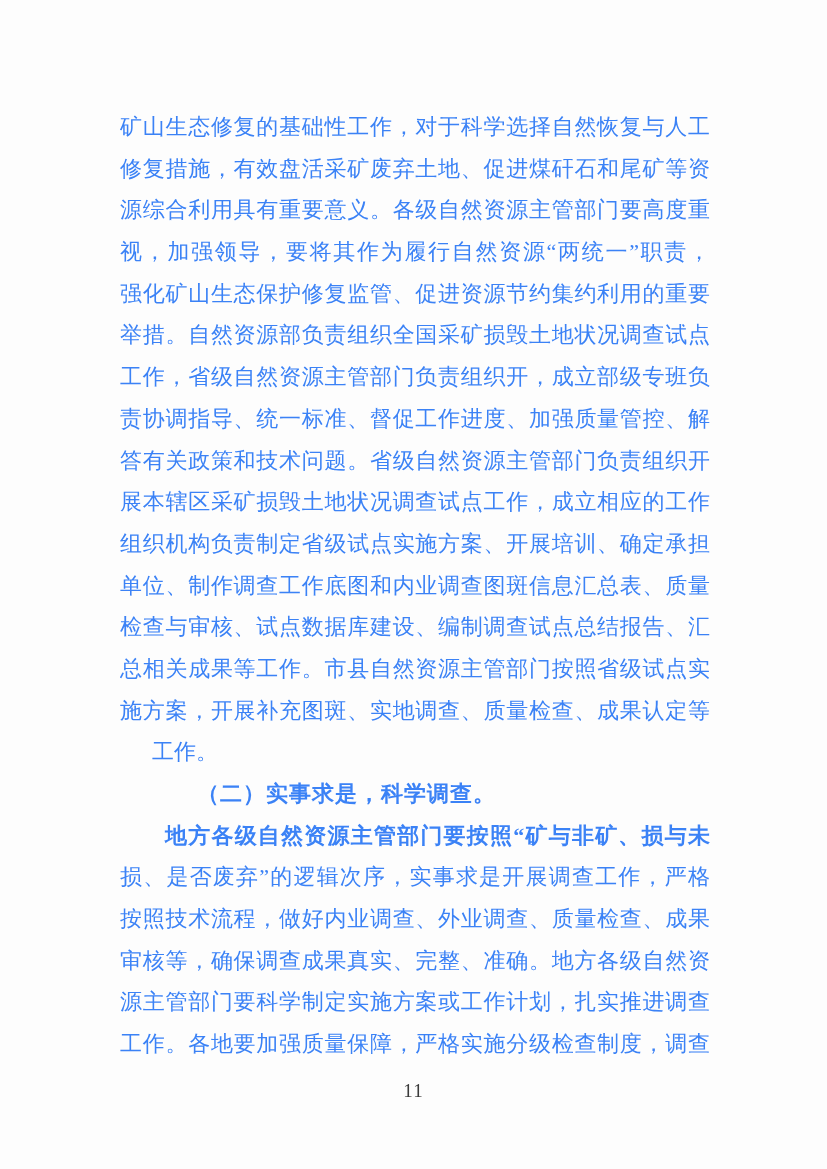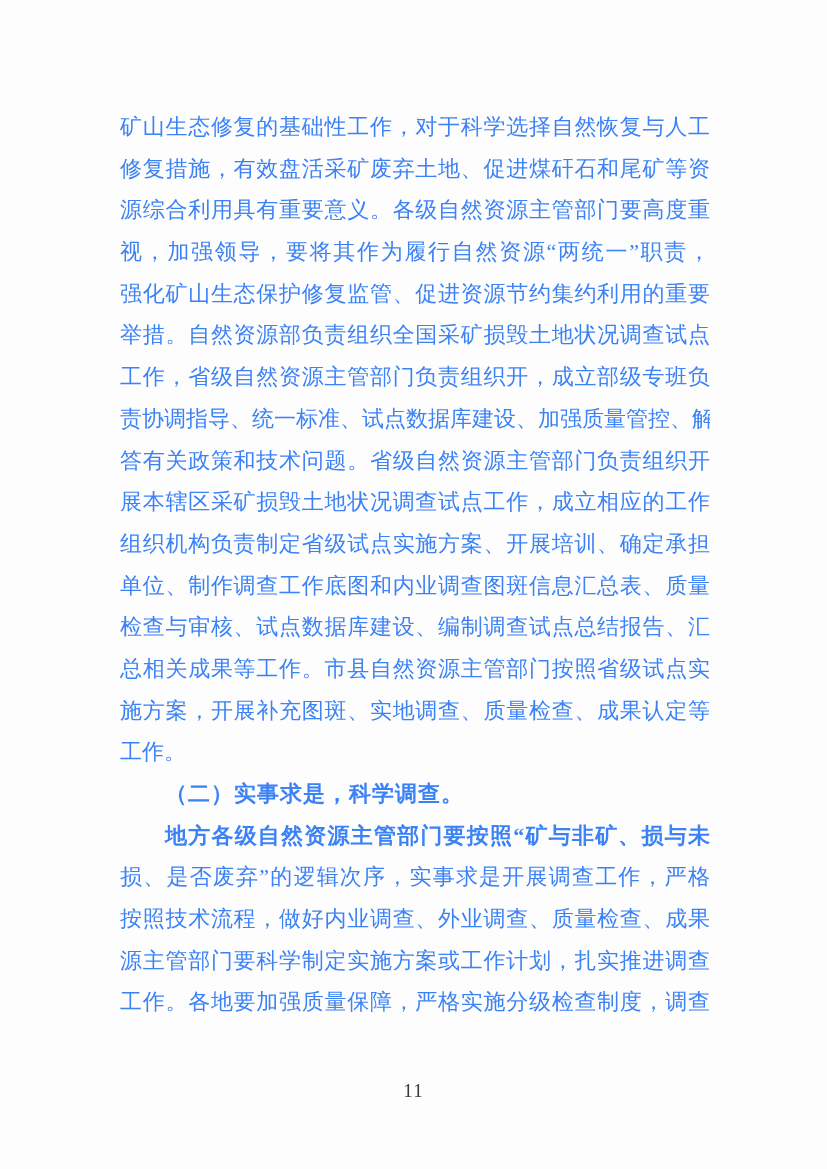--- a/index.html
+++ b/index.html
@@ -30,20 +30,21 @@
   }
   .line {
     height: 41.7px;
     overflow: hidden;
     text-align: justify;
     text-align-last: justify;
     white-space: nowrap;
   }
   .line.no-fill {
     text-align-last: left;
+    margin-left: 32px;
   }
   .line.indent {
     text-indent: 45px;
     font-weight: bold;
   }
   .line.bold {
     font-weight: bold;
     letter-spacing: 1px;
   }
   .page-number {
@@ -63,30 +64,31 @@
 
 <div class="page">
   <div class="text-block">
       <div class="line">矿山生态修复的基础性工作，对于科学选择自然恢复与人工</div>
       <div class="line">修复措施，有效盘活采矿废弃土地、促进煤矸石和尾矿等资</div>
       <div class="line">源综合利用具有重要意义。各级自然资源主管部门要高度重</div>
       <div class="line">视，加强领导，要将其作为履行自然资源“两统一”职责，</div>
       <div class="line">强化矿山生态保护修复监管、促进资源节约集约利用的重要</div>
       <div class="line">举措。自然资源部负责组织全国采矿损毁土地状况调查试点</div>
       <div class="line">工作，省级自然资源主管部门负责组织开，成立部级专班负</div>
-      <div class="line">责协调指导、统一标准、试点数据库建设、加强质量管控、解</div>
+      <div class="line">责协调指导、统一标准、督促工作进度、加强质量管控、解</div>
       <div class="line">答有关政策和技术问题。省级自然资源主管部门负责组织开</div>
       <div class="line">展本辖区采矿损毁土地状况调查试点工作，成立相应的工作</div>
       <div class="line">组织机构负责制定省级试点实施方案、开展培训、确定承担</div>
       <div class="line">单位、制作调查工作底图和内业调查图斑信息汇总表、质量</div>
       <div class="line">检查与审核、试点数据库建设、编制调查试点总结报告、汇</div>
       <div class="line">总相关成果等工作。市县自然资源主管部门按照省级试点实</div>
       <div class="line">施方案，开展补充图斑、实地调查、质量检查、成果认定等</div>
       <div class="line no-fill">工作。</div>
       <div class="line bold indent no-fill">（二）实事求是，科学调查。</div>
       <div class="line indent">地方各级自然资源主管部门要按照“矿与非矿、损与未</div>
       <div class="line">损、是否废弃”的逻辑次序，实事求是开展调查工作，严格</div>
       <div class="line">按照技术流程，做好内业调查、外业调查、质量检查、成果</div>
+      <div class="line">审核等，确保调查成果真实、完整、准确。地方各级自然资</div>
       <div class="line">源主管部门要科学制定实施方案或工作计划，扎实推进调查</div>
       <div class="line">工作。各地要加强质量保障，严格实施分级检查制度，调查</div>
     </div>
   <div class="page-number">11</div>
 </div>
 
 </body></html>

